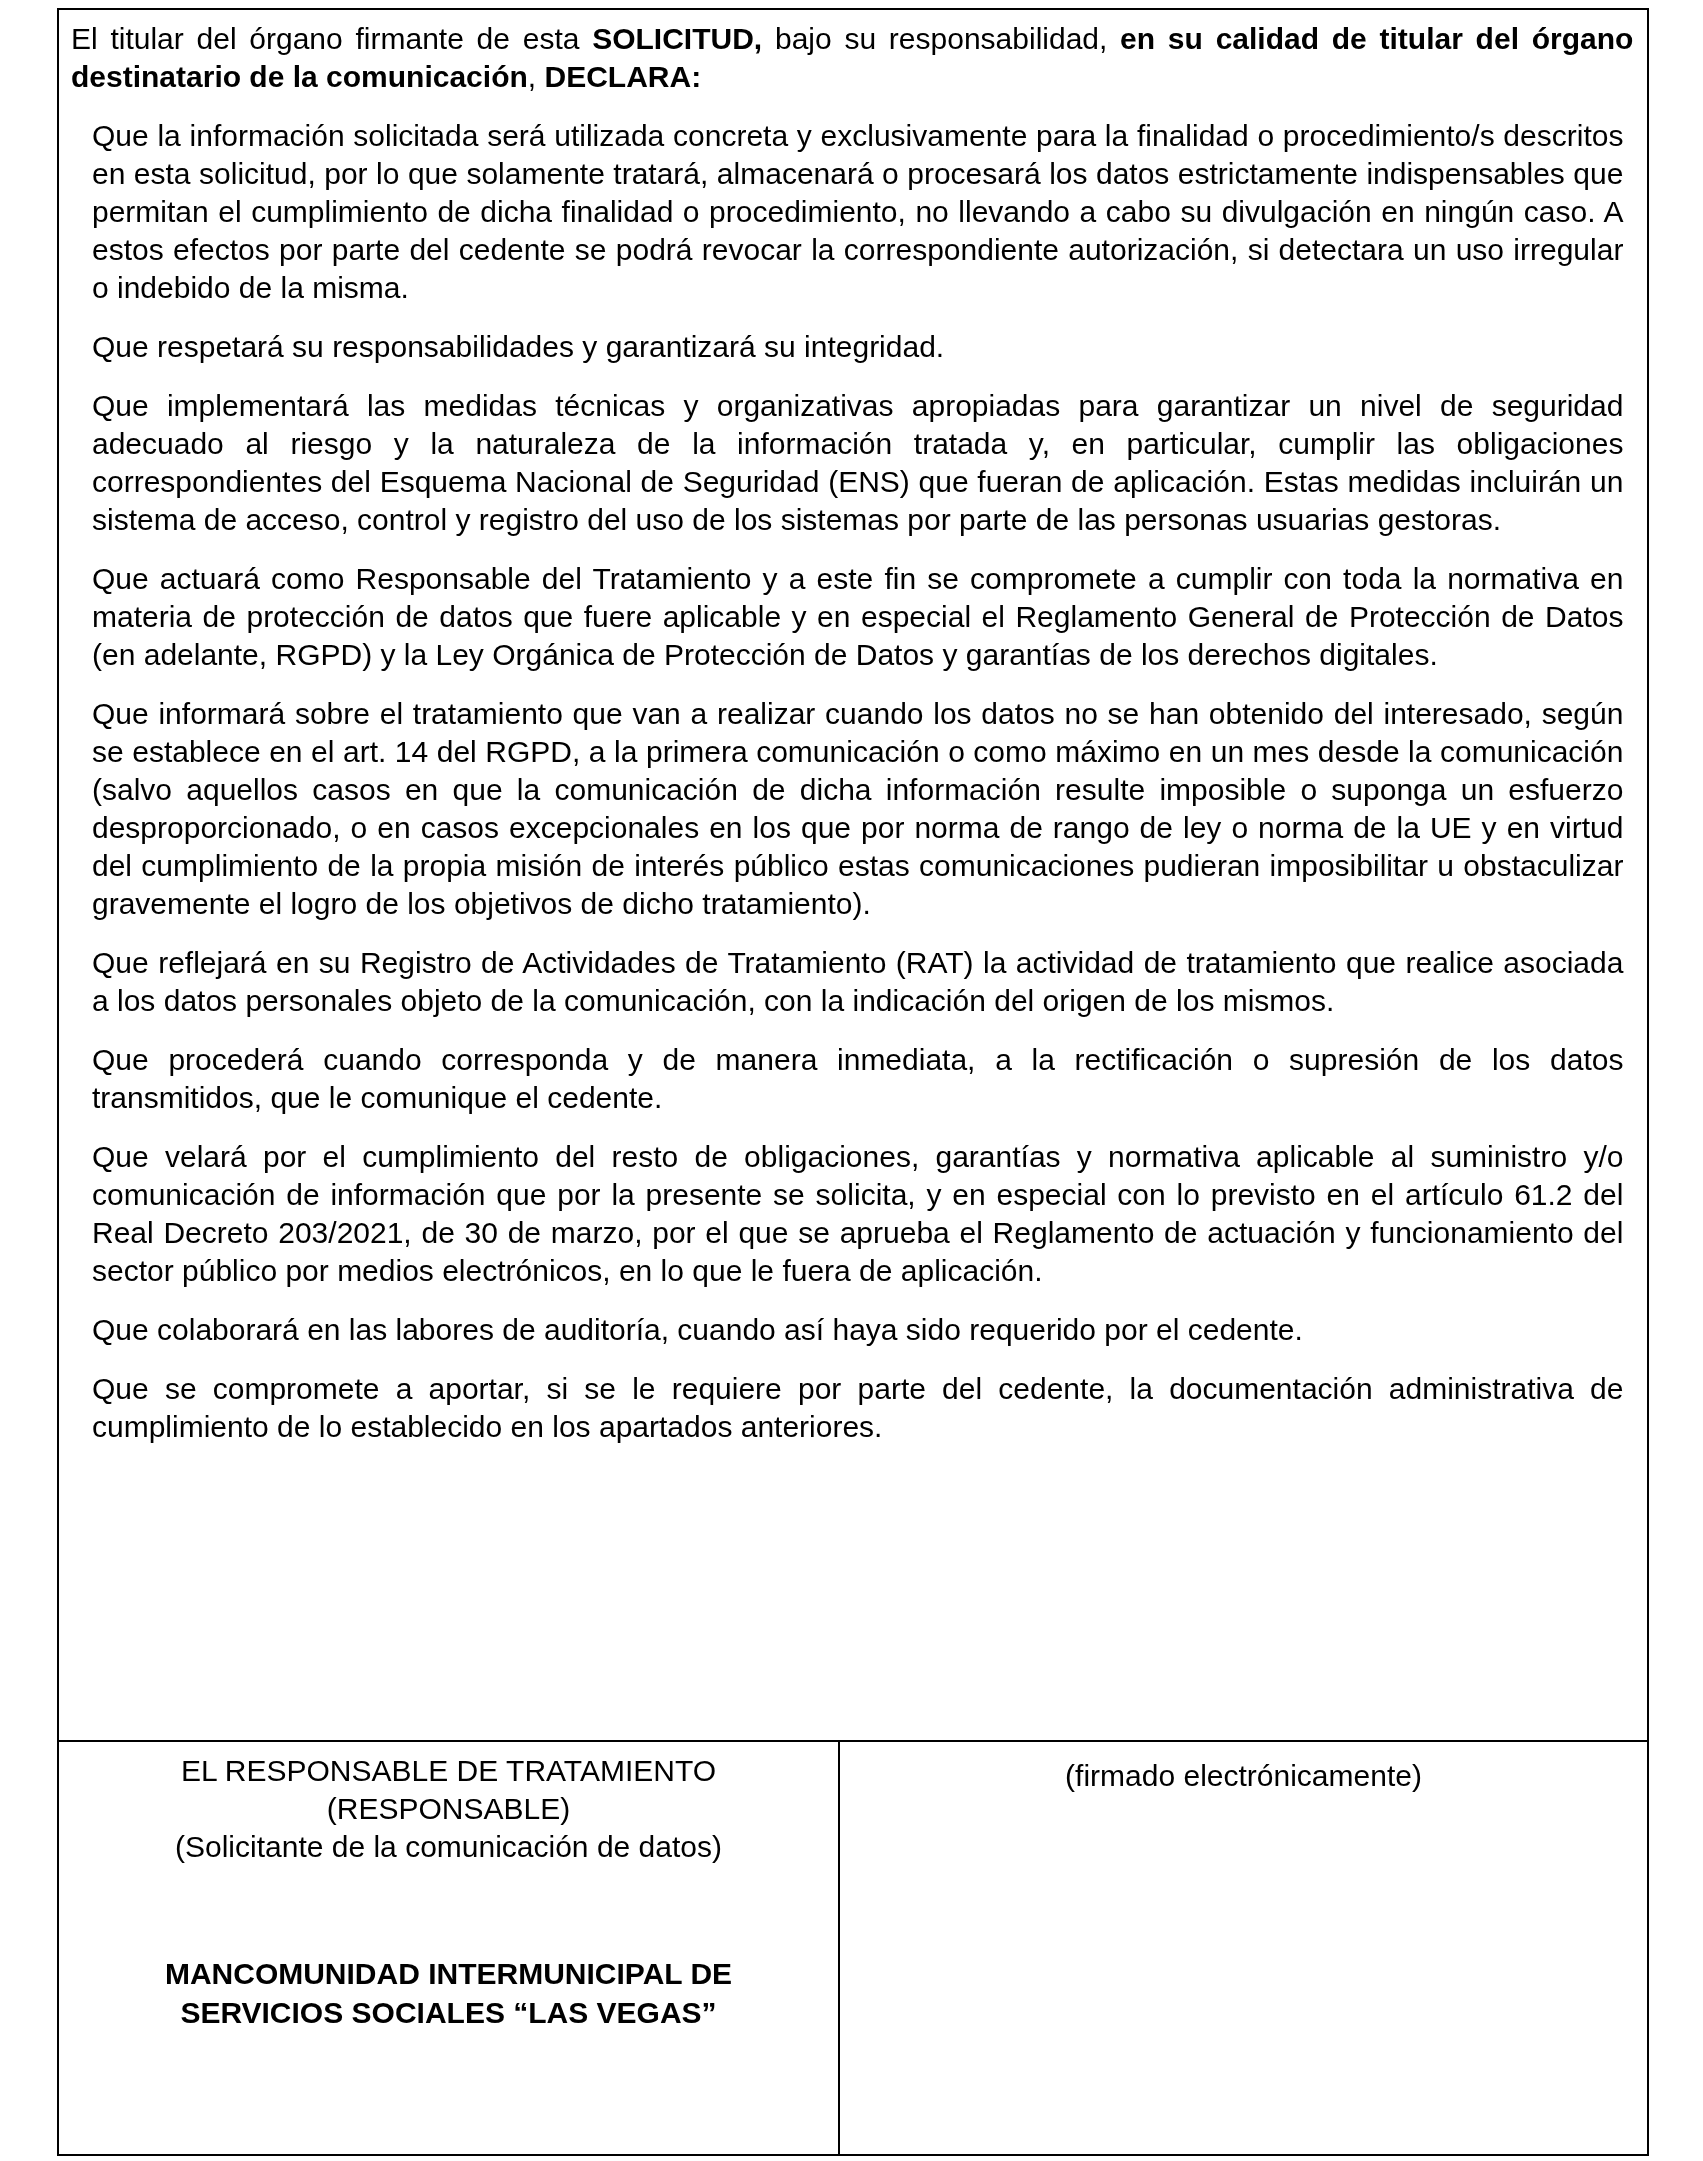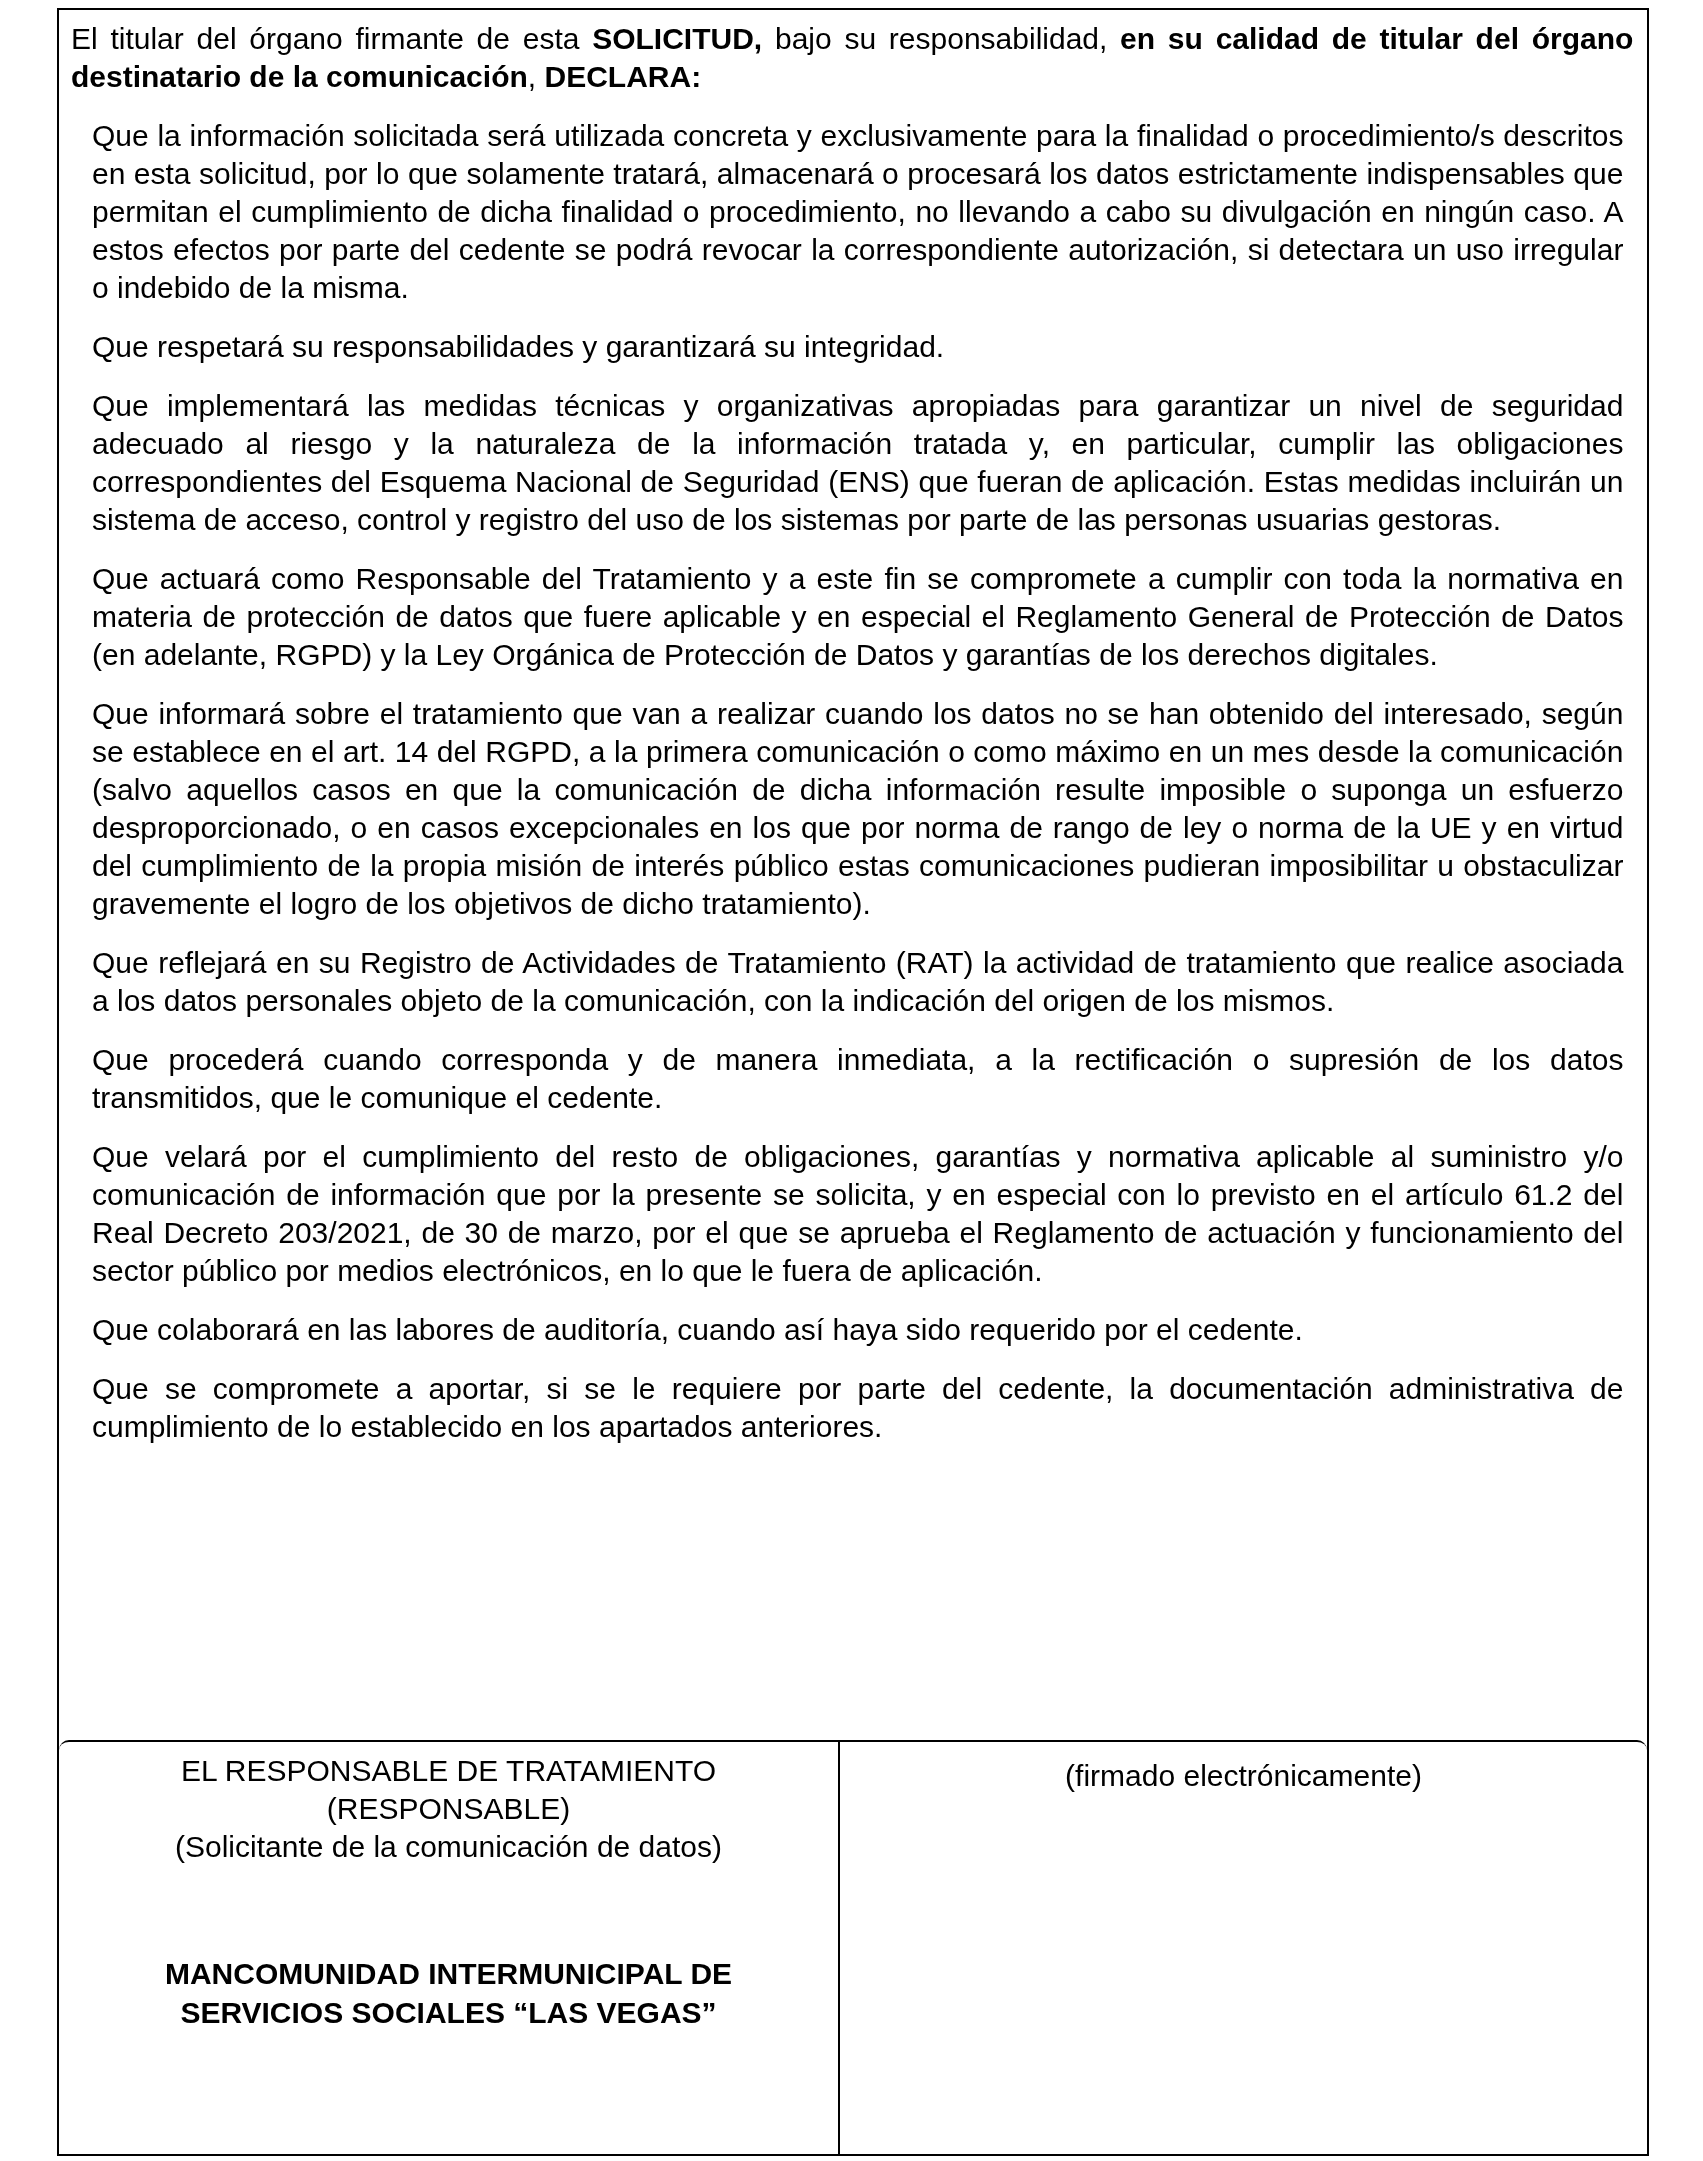--- a/index.html
+++ b/index.html
@@ -46,21 +46,20 @@
   .para {
     margin: 21px 10px 0 0;
     text-align: justify;
   }
   .sig-row {
     flex: 0 0 414px;
     display: flex;
     border-top: 2.3px solid #000000;
     box-sizing: border-box;
     overflow: hidden;
-    border-radius: 10px;
   }
   .sig-left {
     width: 781px;
     flex: 0 0 781px;
     border-right: 2.3px solid #000000;
     box-sizing: border-box;
     text-align: center;
     padding: 10.6px 23px 0 23px;
     font-size: 30px;
     line-height: 38px;

